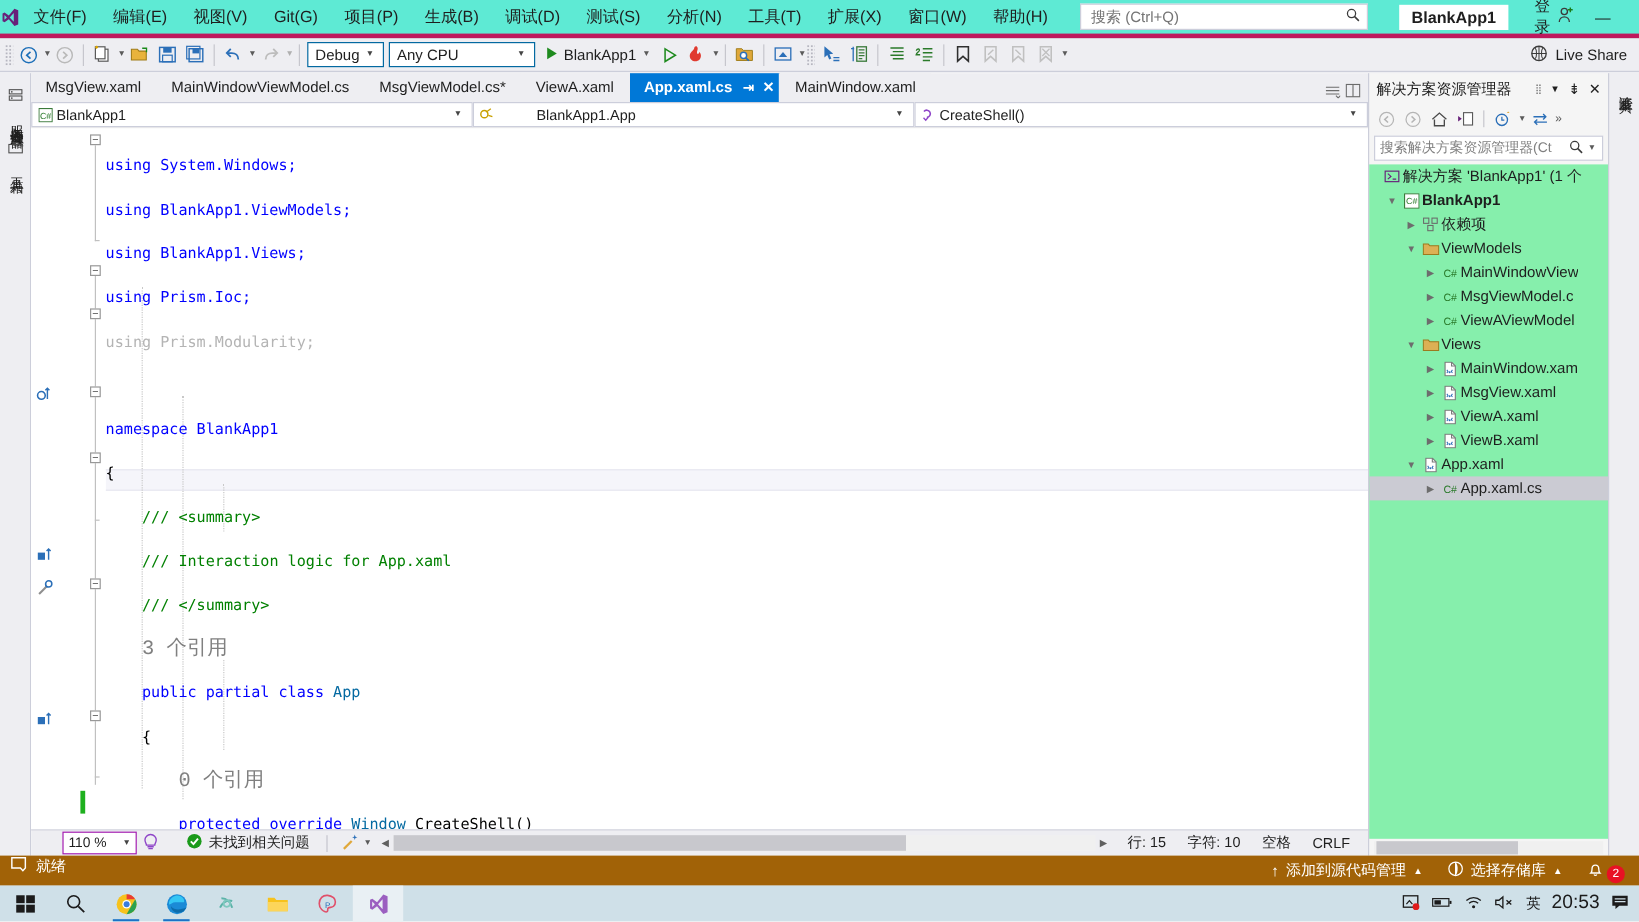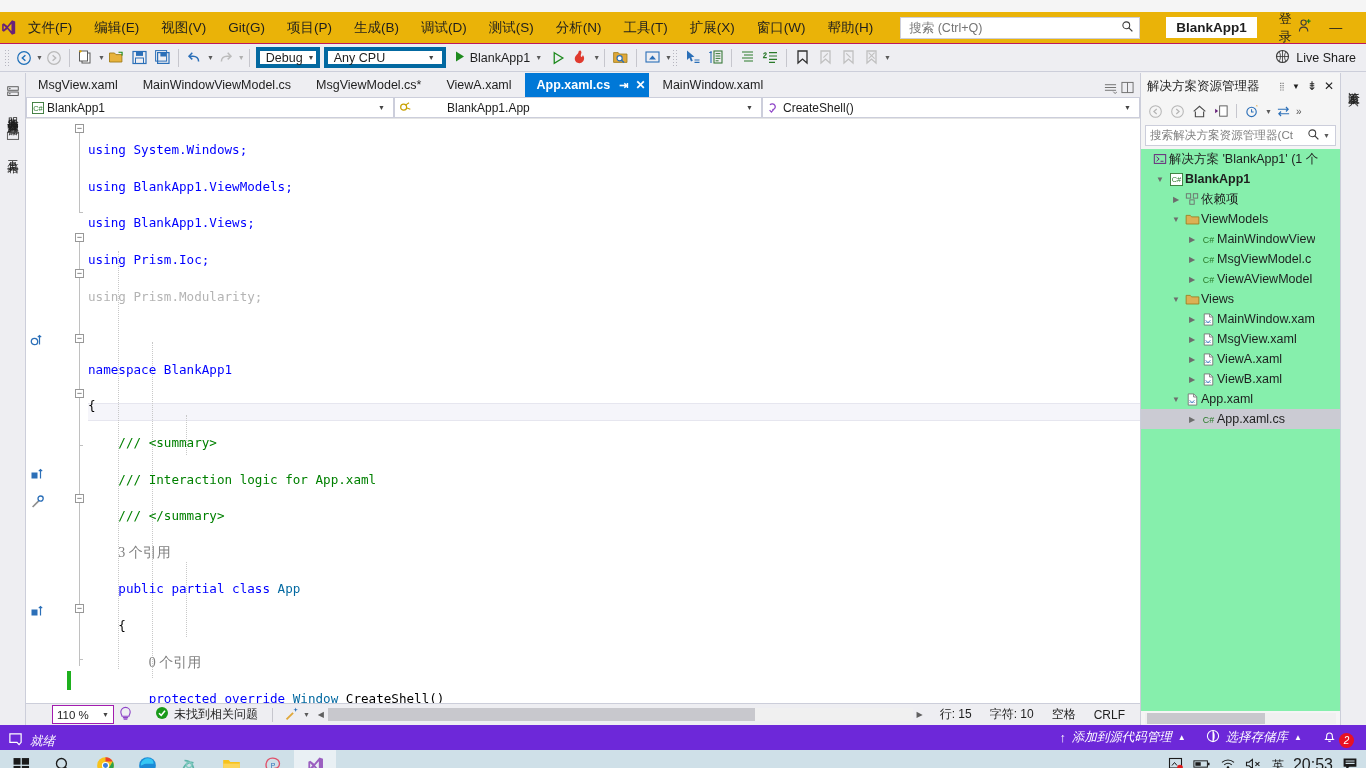--- a/index.html
+++ b/index.html
@@ -8,23 +8,22 @@
     font-family: "Liberation Sans", sans-serif;
     font-size: 12px;
     background:#f5f5f5;
     color:#1e1e1e;
     -webkit-font-smoothing: antialiased;
   }
   .app { width:1366px; height:768px; position:relative; background:#eeeef2; }
 
   
   .titlebar {
-    height:32px; display:flex; align-items:center; background:#eab308;
-    border-bottom:1px solid #be185d;
-    margin-top:12px;
+    height:32px; display:flex; align-items:center; background:#5eead4;
+    border-bottom:4px solid #be185d;
   }
   .vs-logo { width:30px; display:flex; align-items:center; justify-content:center; }
   .vs-logo svg { display:block; }
   .menu { display:flex; align-items:center; height:32px; }
   .menu-item {
     padding:0 11px; height:32px; line-height:32px; font-size:13.5px; color:#1e1e1e;
     cursor:default; white-space:nowrap;
   }
   .title-search-wrap { margin-left:16px; display:flex; align-items:center; }
   .title-search {
@@ -50,21 +49,21 @@
   
   .toolbar {
     height:28px; display:flex; align-items:center; background:#eeeef2; padding-left:4px;
     border-bottom:1px solid #ccceda;
   }
   .tb-item { height:24px; min-width:22px; padding:0 3px; display:flex; align-items:center; justify-content:center; }
   .tb-sep { width:1px; height:18px; background:#c6c6cd; margin:0 4px; }
   .tb-caret { font-size:7px; color:#5a5a5a; margin-left:1px; }
   .tb-caret.dim { color:#b0b0b0; }
   .tb-combo {
-    height:21px; border:4px solid #0369a1; background:#fff; display:flex; align-items:center;
+    height:21px; border:1px solid #0369a1; background:#fff; display:flex; align-items:center;
     padding:0 2px 0 6px; font-size:12.5px; margin:0 2px;
   }
   .tb-combo .cv { flex:1; white-space:nowrap; }
   .tb-combo .ca { font-size:7px; color:#444; padding:0 5px; }
   .tb-run { display:flex; align-items:center; gap:4px; padding:0 5px; height:24px; font-size:12.5px; }
   .grip { width:7px; height:18px; margin-right:2px;
     background-image:radial-gradient(#b6b6c0 0.8px, transparent 0.9px);
     background-size:3px 3px; }
   .live-share { margin-left:auto; display:flex; align-items:center; gap:6px; padding:0 10px; height:24px; font-size:12.5px; }
 
@@ -114,21 +113,21 @@
   .code {
     font-family:"DejaVu Sans Mono","Liberation Mono",monospace;
     font-size:12.6px; line-height:18.3px; white-space:pre; padding-top:4px;
   }
   .ln { height:18.3px; white-space:pre; position:relative; }
   .cur-line { background:#f5f5fa; border-top:1px solid #e6e6ef; border-bottom:1px solid #e6e6ef; height:18.3px; }
   .kw { color:#0000ff; }
   .typ { color:#0369a1; }
   .cmt { color:#008000; }
   .dis { color:#b4b4b4; }
-  .ref { color:#808080; font-size:14px; font-family:Liberation Serif, serif; }
+  .ref { color:#808080; font-size:17px; font-family:Liberation Mono, monospace; }
   .plain { color:#000; }
   .changebar { position:absolute; left:0; width:4px; background:#1eb01e; }
   .fold-box {
     position:absolute; width:9px; height:9px; border:1px solid #989898; background:#fff;
     font-family:"Liberation Sans",sans-serif; font-size:9px; line-height:7px; text-align:center; color:#4a4a4a;
   }
   .vline { position:absolute; width:1px; background:#c0c0c0; }
   .dotline { position:absolute; width:1px; border-left:1px dotted #c8c8c8; }
 
   
@@ -175,22 +174,22 @@
   .se-hs-track { flex:1; height:11px; background:#f0f0f0; position:relative; }
   .se-hs-thumb { position:absolute; left:2px; top:0; height:11px; width:62%; background:#c8c8cd; }
 
   .right-rail {
     width:26px; background:#eeeef2; border-left:1px solid #ccceda;
     display:flex; flex-direction:column; align-items:center; padding-top:4px;
   }
 
   
   .vsstatus {
-    position:absolute; left:0; right:0; bottom:30px; height:25px; background:#6d28d9;
-    color:#fff; display:flex; align-items:flex-end; font-size:12.5px; padding:0 8px;font-style:italic;
+    position:absolute; left:0; right:0; bottom:30px; height:25px; background:#a16207;
+    color:#fff; display:flex; align-items:flex-start; font-size:12.5px; padding:0 8px;
   }
   .vsstatus .ready { display:flex; align-items:center; gap:7px; }
   .vsstatus .right { margin-left:auto; display:flex; align-items:center; gap:0; }
   .vs-cell { display:flex; align-items:center; gap:6px; padding:0 10px; height:25px; }
   .badge {
     background:#e81123; color:#fff; border-radius:50%; width:15px; height:15px; font-size:10px;
     display:flex; align-items:center; justify-content:center; margin-left:-4px; margin-top:5px;
   }
 
   

